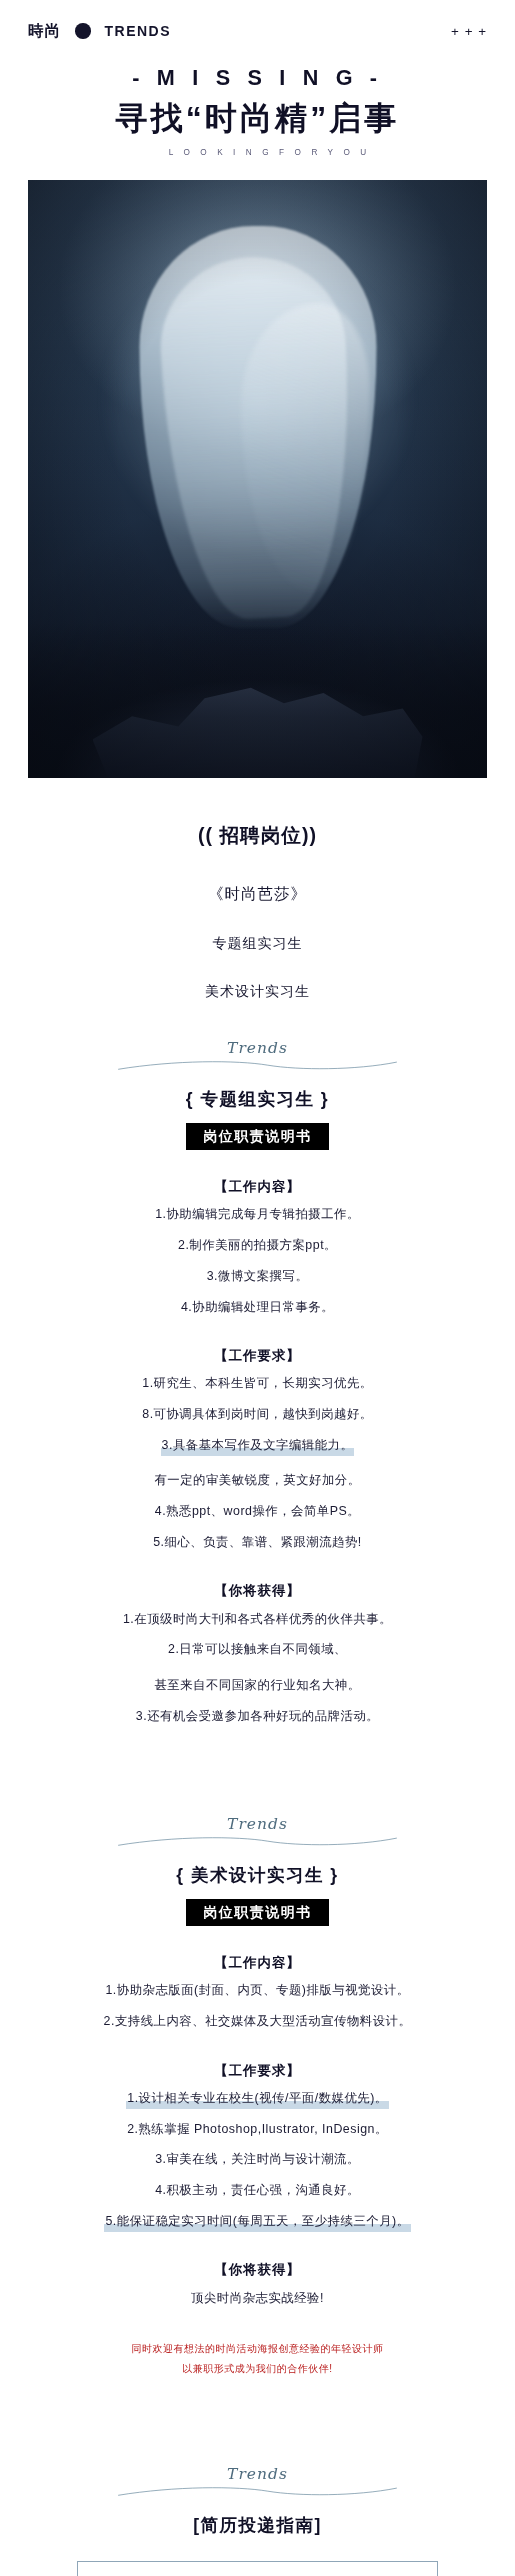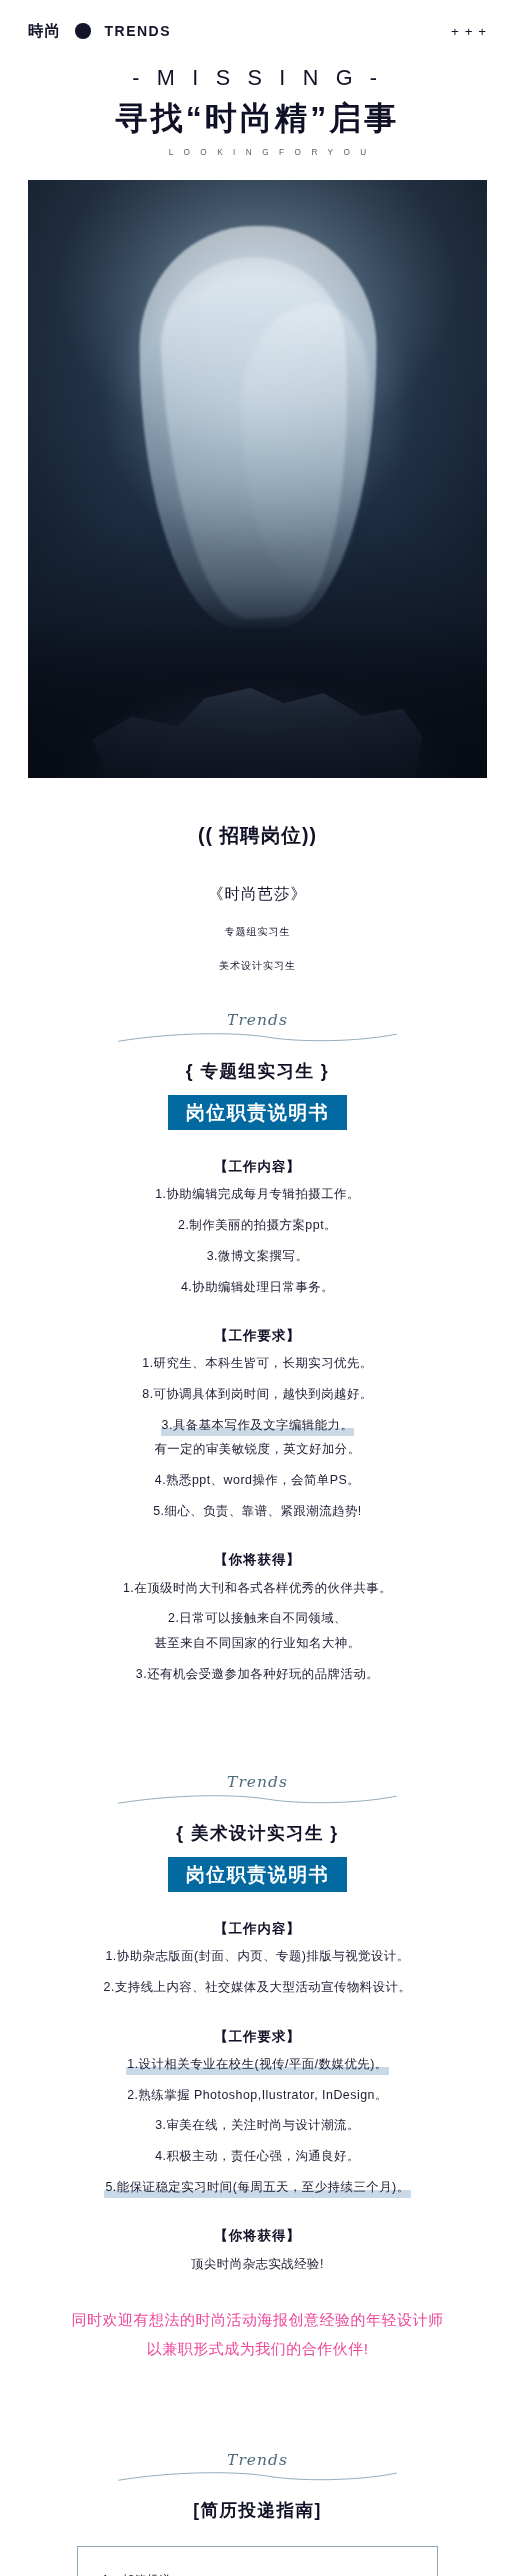--- a/index.html
+++ b/index.html
@@ -64,21 +64,21 @@
   }
 
   
   .title-wrap {
     text-align: center;
     padding: 3.1px 0 15.5px;
   }
   .missing {
     font-size: 21.6px;
     letter-spacing: 5.7px;
-    font-weight: normal;
+    font-weight: bold;
     color: #101026;
     margin-bottom: 9.3px;
   }
   .main-title {
     font-size: 32px;
     font-weight: bold;
     letter-spacing: 3.1px;
     color: #101026;
     line-height: 1.15;
     margin-bottom: 11.3px;
@@ -195,22 +195,22 @@
     letter-spacing: 1px;
     color: #101026;
   }
   .mag-name {
     margin-top: 35px;
     font-size: 15.5px;
     letter-spacing: 1px;
     color: #16162e;
   }
   .post-line {
-    margin-top: 20px;
-    font-size: 10px;
+    margin-top: 30px;
+    font-size: 14px;
     letter-spacing: 1px;
     color: #16162e;
   }
 
   
   .script-divider {
     margin: 40px auto 0;
     width: 289px;
     position: relative;
     height: 32px;
@@ -239,23 +239,23 @@
     margin-top: 13.4px;
     font-size: 17.5px;
     font-weight: bold;
     letter-spacing: 1.5px;
     color: #101026;
   }
   .job-badge {
     display: inline-block;
     margin-top: 12.4px;
     padding: 4.6px 17.5px;
-    background: #0369a1;
+    background: #000000;
     color: #ffffff;
-    font-size: 19px;
+    font-size: 14px;
     letter-spacing: 1.5px;
     font-weight: bold;
   }
 
   
   .block-head {
     margin-top: 28px;
     font-size: 13.4px;
     font-weight: bold;
     letter-spacing: 1px;
@@ -272,32 +272,32 @@
     color: #1b1b33;
     letter-spacing: 0.5px;
     margin-top: 7.2px;
   }
   .list li.hl {
     display: inline-block;
     background: linear-gradient(transparent 62%, #c9d9e6 62%, #c9d9e6 94%, transparent 94%);
     padding: 0 1px;
   }
   .list li.cont {
-    margin-top: 1px;
+    margin-top: 12px;
     text-align: center;
   }
 
   .spacer-lg { height: 49px; }
   .spacer-md { height: 29px; }
 
   .closing-line {
-    font-size: 15px;
+    font-size: 10px;
     line-height: 1.95;
     letter-spacing: 0.5px;
-    color: #ec4899;
+    color: #b91c1c;
   }
 
   
   .guide-title {
     margin-top: 13.4px;
     font-size: 17.5px;
     font-weight: bold;
     letter-spacing: 1.5px;
     color: #101026;
   }

